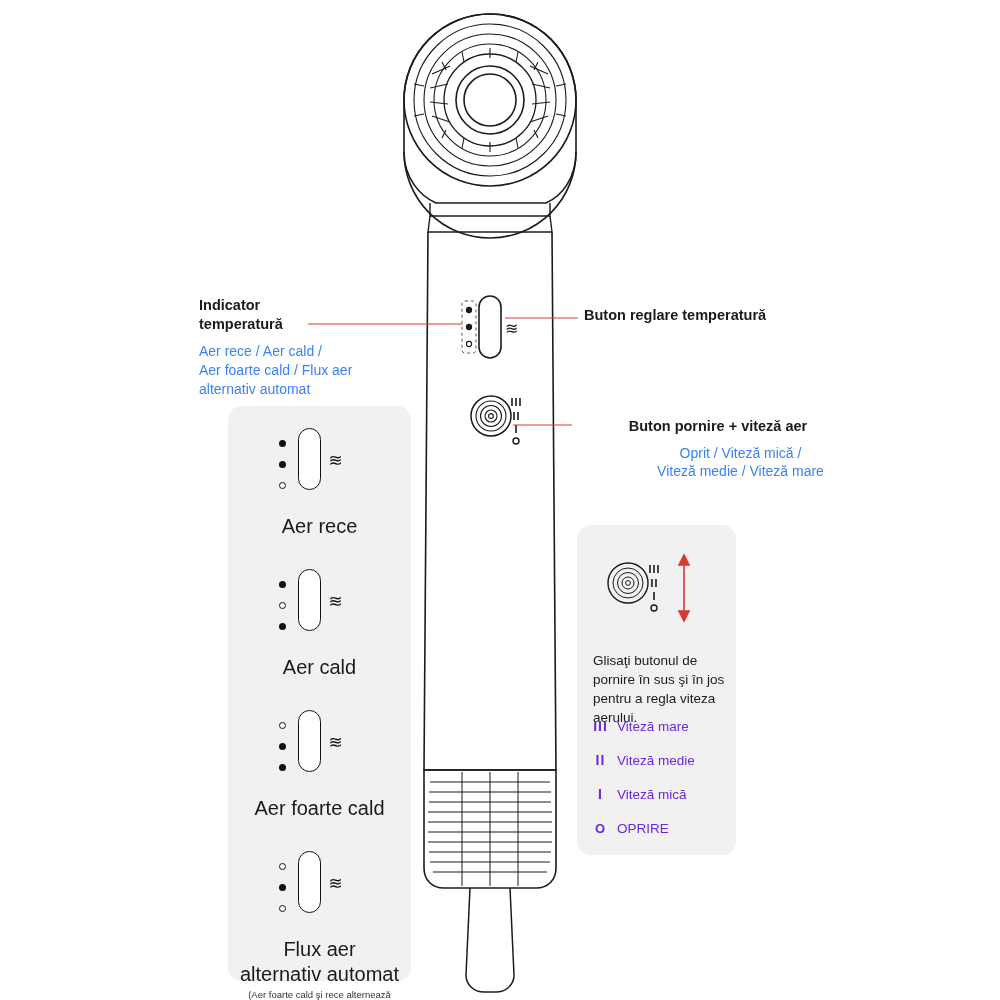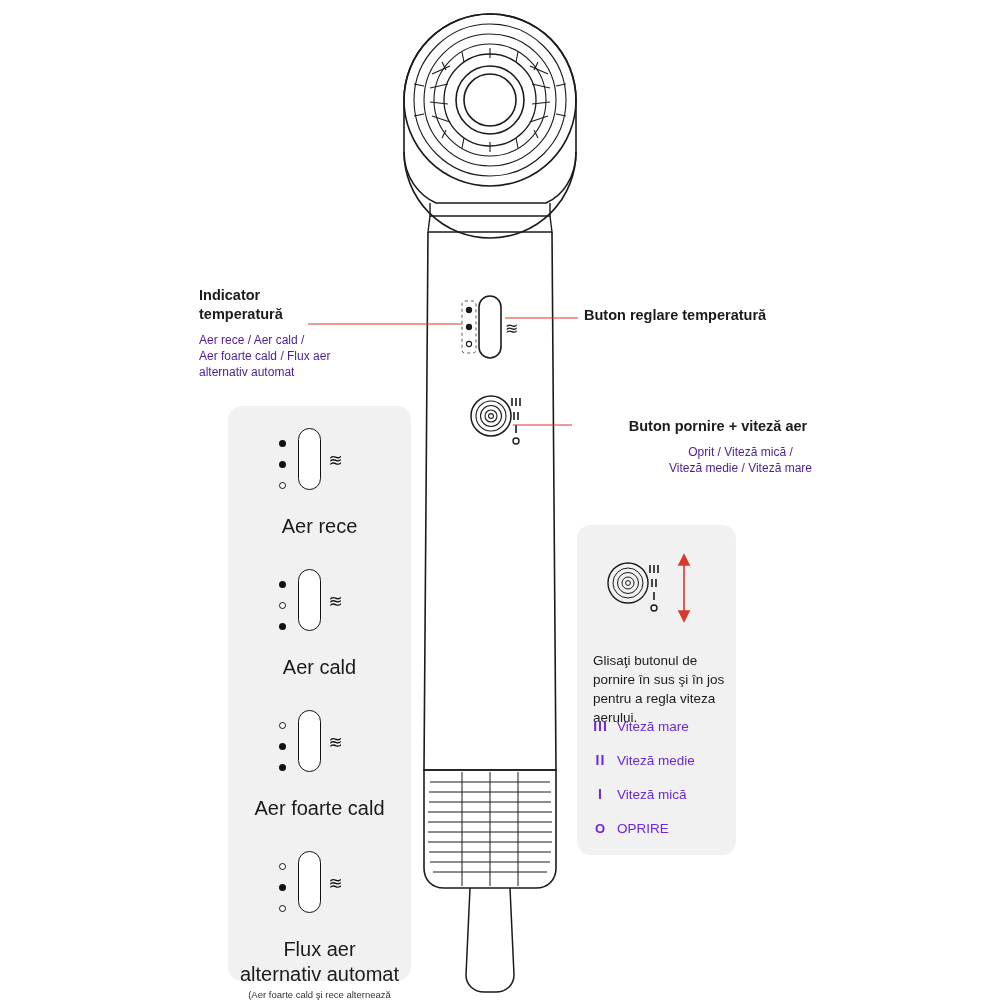--- a/index.html
+++ b/index.html
@@ -15,24 +15,24 @@
   .stage { position:absolute; inset:0; }
 
   
   .dryer { position:absolute; left:0; top:0; width:1000px; height:1000px; pointer-events:none; }
 
   
   .callout-title {
     font-size:14.5px; font-weight:bold; color:#1b1b1b; line-height:1.28;
   }
   .callout-sub {
-    font-size:12px; color:#4c1d95; line-height:1.35; font-weight:normal;
-  }
-
-  #indicator-callout { position:absolute; left:199px; top:286px; width:180px; }
+    font-size:14px; color:#3b82f6; line-height:1.35; font-weight:normal;
+  }
+
+  #indicator-callout { position:absolute; left:199px; top:296px; width:180px; }
   #indicator-callout .callout-sub { margin-top:9px; }
 
   #temp-button-callout { position:absolute; left:584px; top:306px; width:260px; }
 
   #power-callout { position:absolute; left:578px; top:417px; width:280px;text-align:center; }
   #power-callout .callout-sub { margin-top:8px;margin-left:45px; }
 
   
   #legend-panel {
     position:absolute; left:228px; top:406px; width:183px; height:575px;

